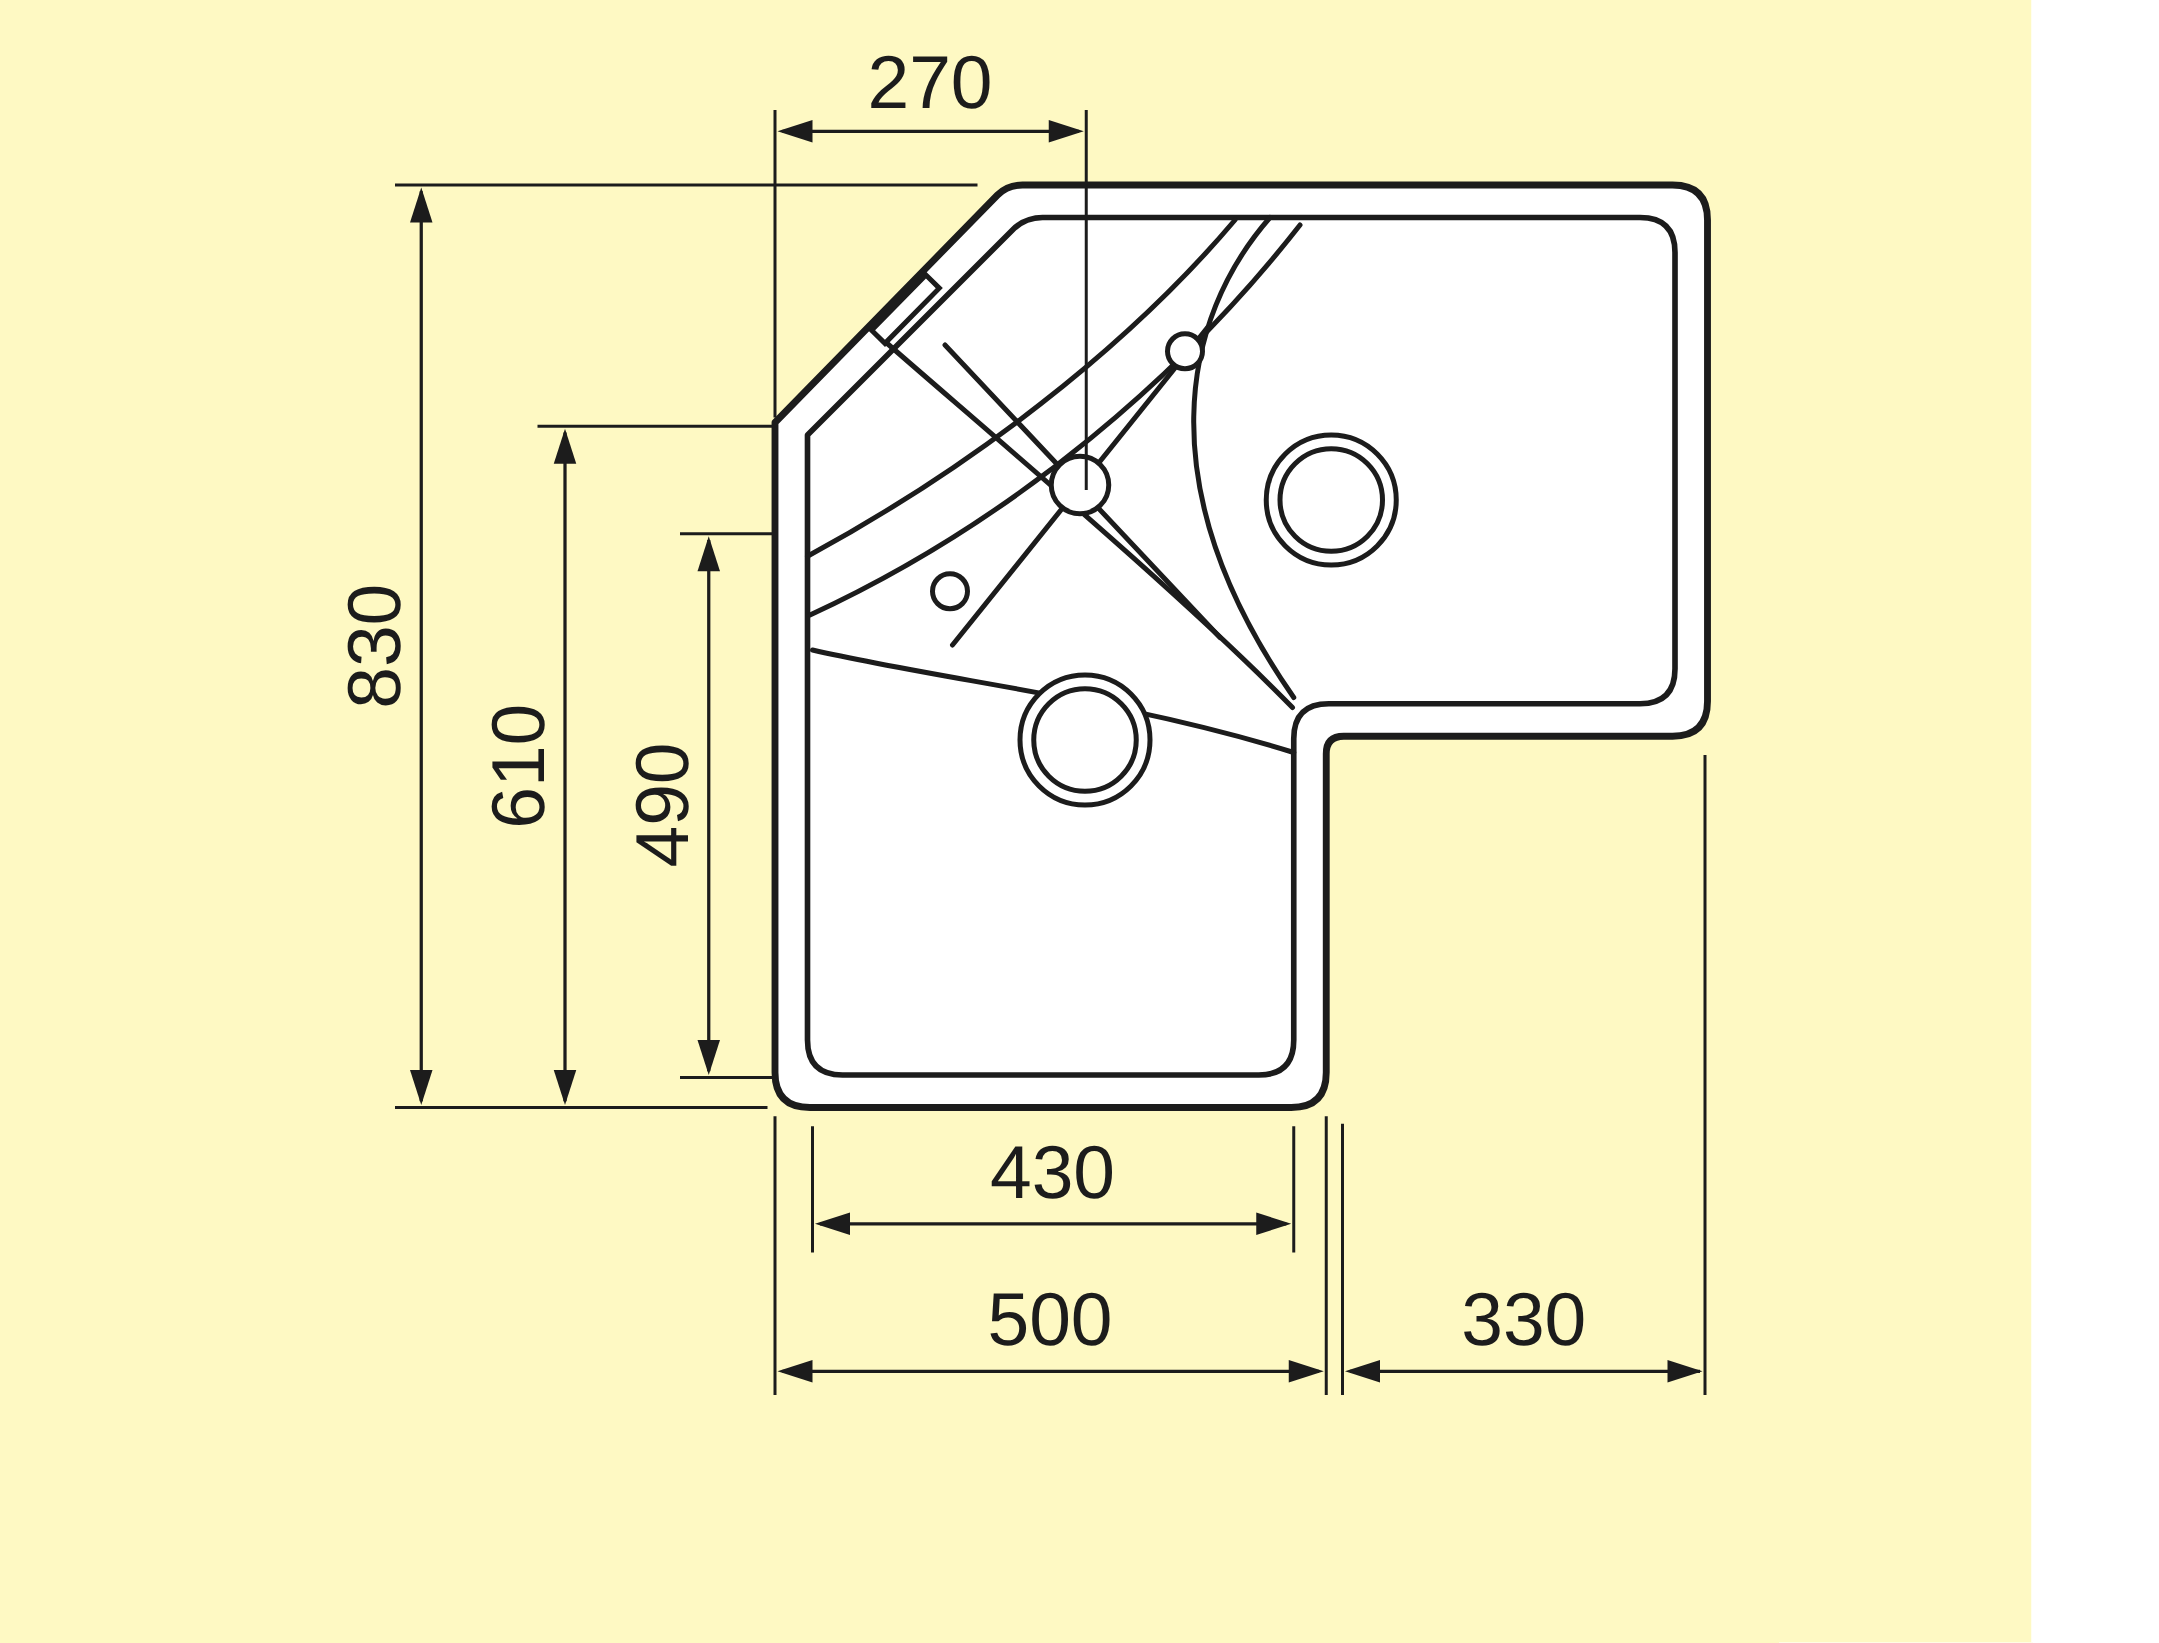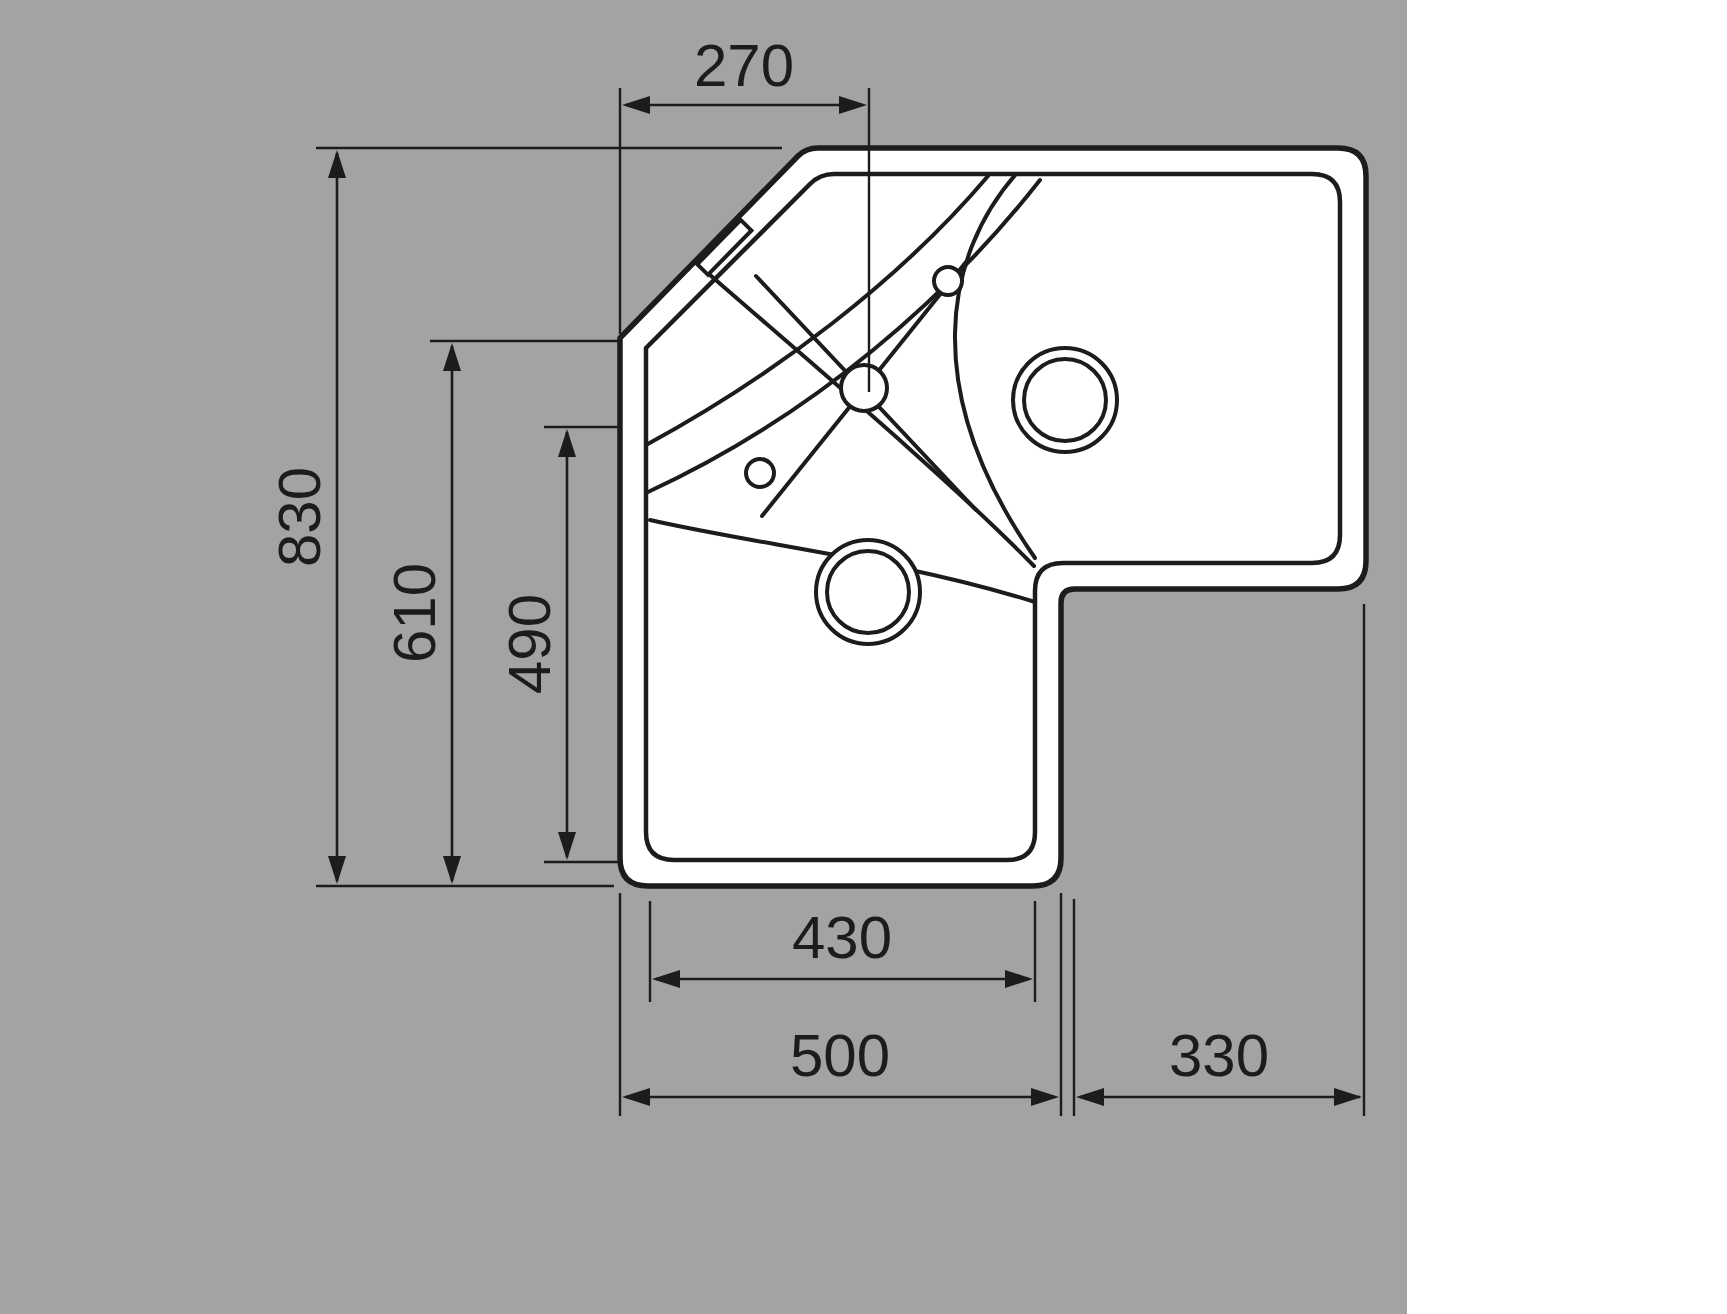--- a/index.html
+++ b/index.html
@@ -3,23 +3,23 @@
 <meta charset="utf-8">
 <style>
   html,body{
     margin:0;
     padding:0;
     background:#ffffff;
     font-family:"Liberation Sans", sans-serif;
   }
   .canvas{
     position:relative;
-    width:1407px;
+    width:1625px;
     height:1314px;
-    background:#a3a3a3;
+    background:#fef9c3;
     overflow:hidden;
   }
   svg{display:block}
   .outline{fill:#ffffff;stroke:#1c1c1c;stroke-width:5.5;stroke-linejoin:round}
   .rim{fill:none;stroke:#1c1c1c;stroke-width:4.5;stroke-linejoin:round}
   .inner{fill:none;stroke:#1c1c1c;stroke-width:4;stroke-linecap:round}
   .hole{fill:#ffffff;stroke:#1c1c1c;stroke-width:4}
   .dimline{stroke:#1c1c1c;stroke-width:2.6;fill:none}
   .extline{stroke:#1c1c1c;stroke-width:2.4;fill:none}
   .arrow{fill:#1c1c1c;stroke:none}

